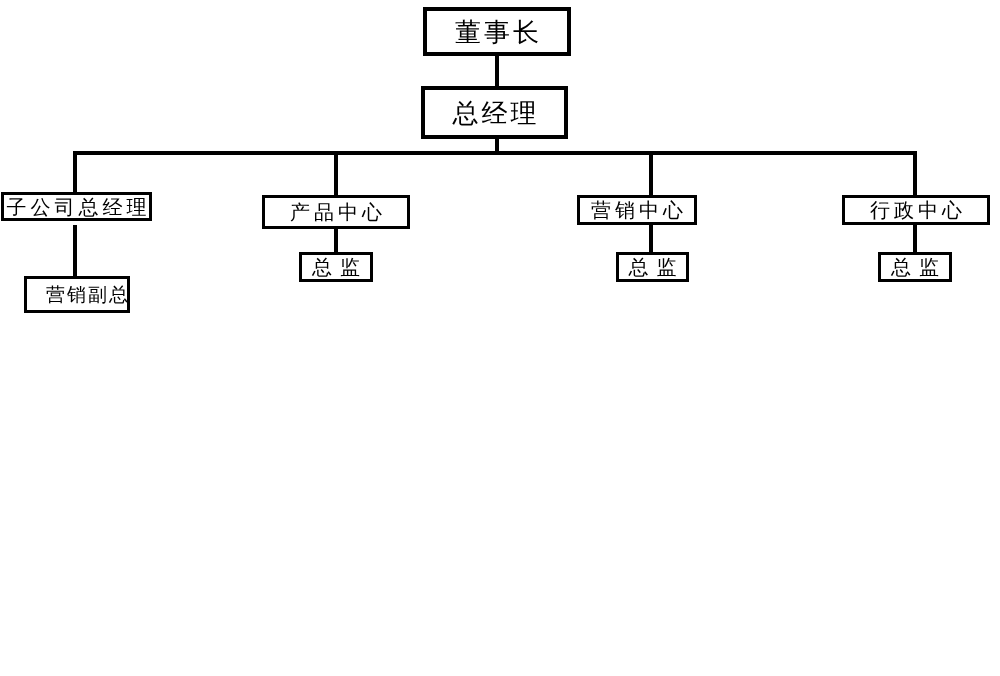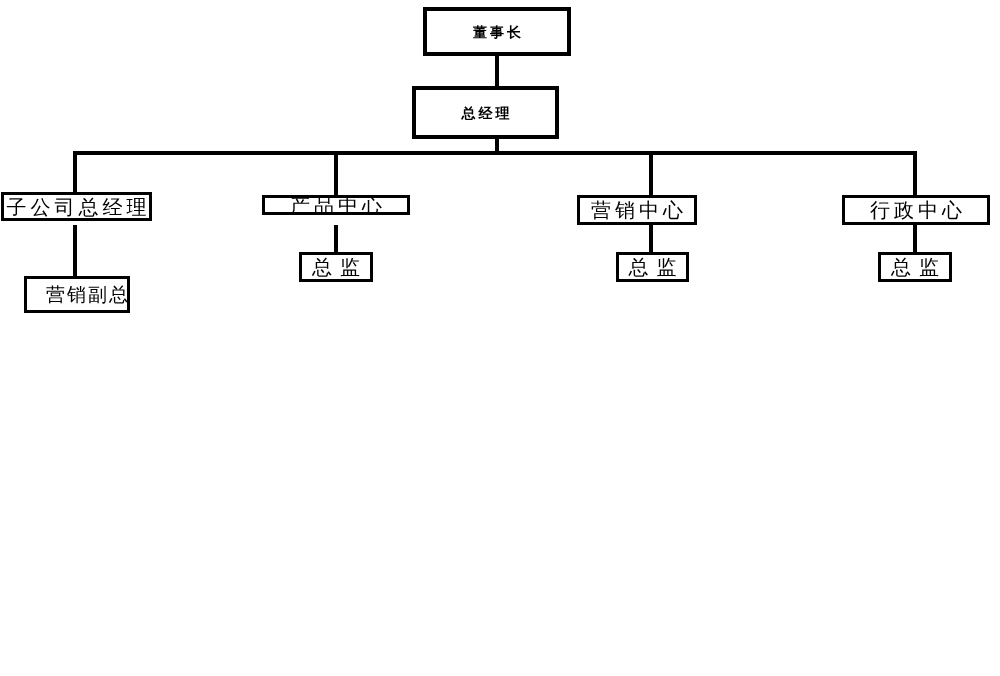--- a/index.html
+++ b/index.html
@@ -26,24 +26,23 @@
     justify-content: center;
     text-align: center;
     white-space: nowrap;
     font-size: 20px;
     letter-spacing: 4px;
     text-indent: 4px; 
     line-height: 1;
   }
   .node.lvl1 {
     border-width: 4px;
-    font-size: 14px;
+    font-size: 26px;
     letter-spacing: 3px;
     text-indent: 3px;
-    font-weight: bold;
   }
   .node.small {
     font-size: 19px;
     letter-spacing: 2px;
     text-indent: 2px;
   }
   .node.director {
     letter-spacing: 8px;
     text-indent: 8px;
   }
@@ -64,25 +63,25 @@
   <div class="line" style="left:334px; top:155px; width:4px; height:40px;"></div>
   <div class="line" style="left:649px; top:155px; width:4px; height:40px;"></div>
   <div class="line" style="left:913px; top:155px; width:4px; height:40px;"></div>
   <div class="line" style="left:73px; top:225px; width:4px; height:51px;"></div>
   <div class="line" style="left:334px; top:225px; width:4px; height:27px;"></div>
   <div class="line" style="left:649px; top:225px; width:4px; height:27px;"></div>
   <div class="line" style="left:913px; top:225px; width:4px; height:27px;"></div>
 
   <div class="node lvl1" style="left:423px; top:7px; width:148px; height:49px;">董事长</div>
 
-  <div class="node lvl1" style="left:412px; top:86px; width:147px; height:53px;">总经理</div>
+  <div class="node lvl1" style="left:421px; top:86px; width:147px; height:53px;">总经理</div>
 
   <div class="node" style="left:1px; top:192px; width:151px; height:29px;">子公司总经理</div>
 
-  <div class="node" style="left:262px; top:195px; width:148px; height:20px;">产品中心</div>
+  <div class="node" style="left:262px; top:195px; width:148px; height:34px;">产品中心</div>
 
   <div class="node" style="left:577px; top:195px; width:120px; height:30px;">营销中心</div>
 
   <div class="node" style="left:842px; top:195px; width:148px; height:30px;">行政中心</div>
 
   <div class="node small" style="left:24px; top:276px; width:106px; height:37px;padding-left:20px;">营销副总</div>
 
   <div class="node director" style="left:299px; top:252px; width:74px; height:30px;">总监</div>
 
   <div class="node director" style="left:616px; top:252px; width:73px; height:30px;">总监</div>

